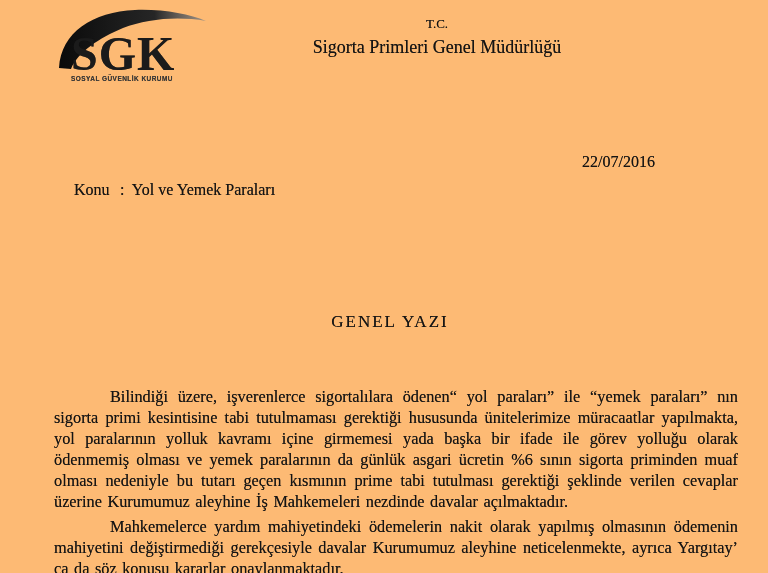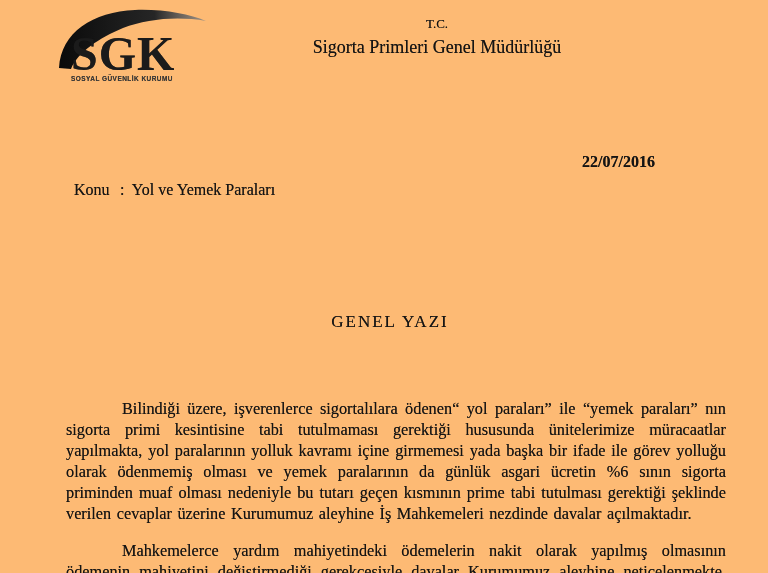--- a/index.html
+++ b/index.html
@@ -27,34 +27,34 @@
   
   .header { position:absolute; top:13px; left:140px; width:594px; text-align:center; }
   .h-tc   { font-size:13px;  line-height:22px; }
   .h-inst { font-size:17.5px; line-height:24px; }
   .h-dept { font-size:18px; line-height:24px; }
 
   
   .meta { position:absolute; top:152px; left:50px; font-size:16px; }
   .meta-row { line-height:25px; white-space:pre; }
   .meta-label { display:inline-block; width:46px; }
-  .date { position:absolute; top:153px; left:582px; font-size:16px;font-weight:bold; }
+  .date { position:absolute; top:153px; left:582px; font-size:16px; }
 
   
   .title {
     position:absolute; top:312px; left:0; width:736px;
     text-align:center; font-size:17px; letter-spacing:2px;padding-left:22px;
   }
 
   
   .body {
     position:absolute; top:382px; left:50px; width:692px;
     font-size:16.3px; line-height:21px; text-align:justify;
   }
-  .body p { margin:16px; text-indent:56px; word-spacing:1.5px;font-family:Liberation Serif, serif; }
+  .body p { margin:4px; text-indent:56px; word-spacing:1.5px;font-family:Liberation Serif, serif; }
   .body p + p { margin-top:4px; }
 </style>
 </head>
 <body>
 
 <div class="page">
 
   <svg class="logo" viewBox="0 0 150 78" aria-hidden="true">
     <defs>
       <linearGradient id="swooshGrad" x1="0" y1="0" x2="1" y2="0">

